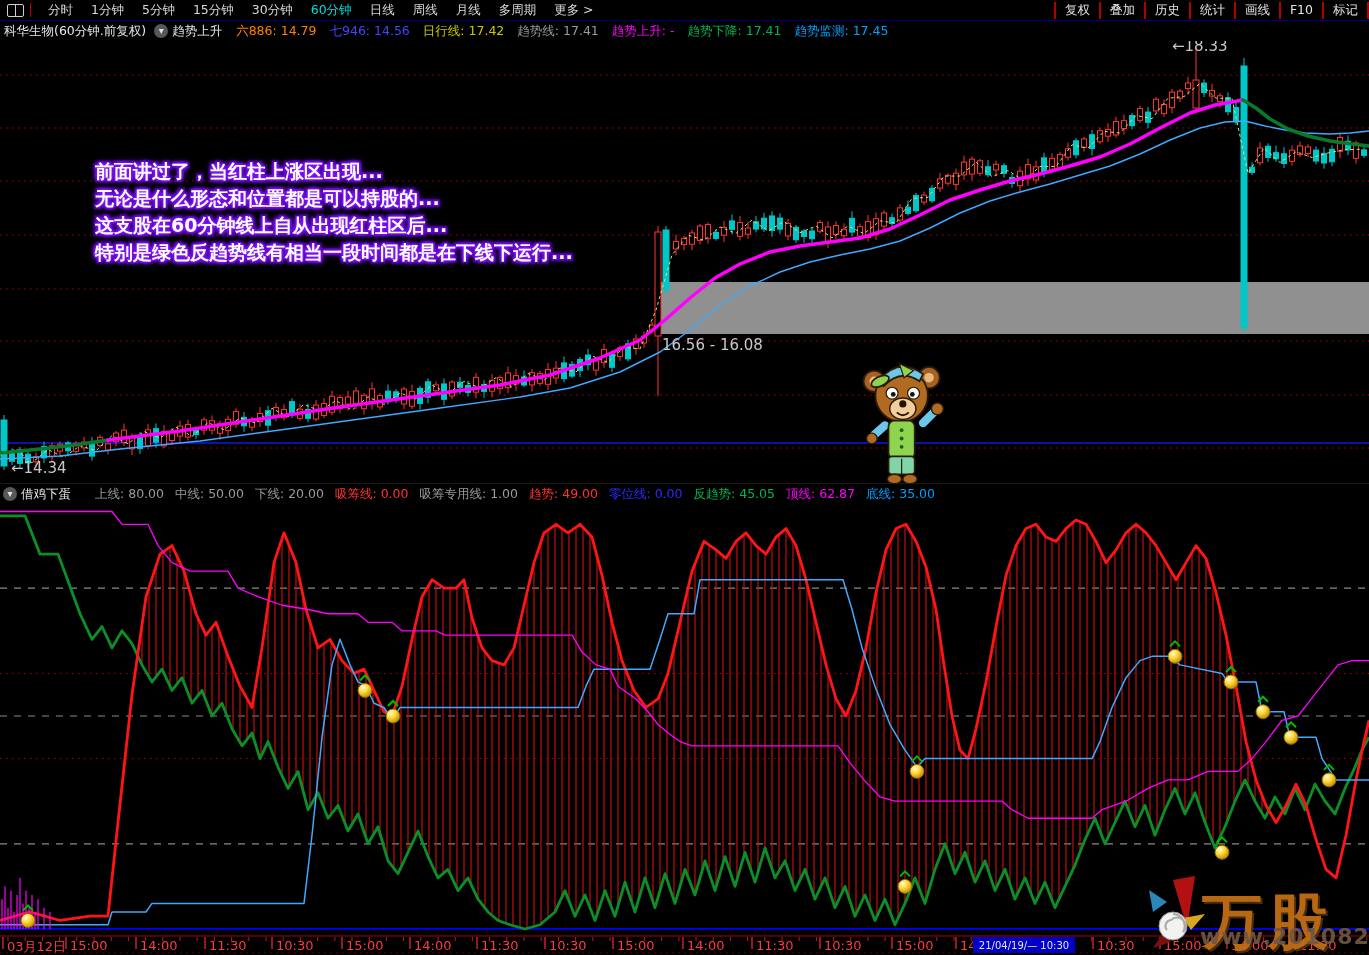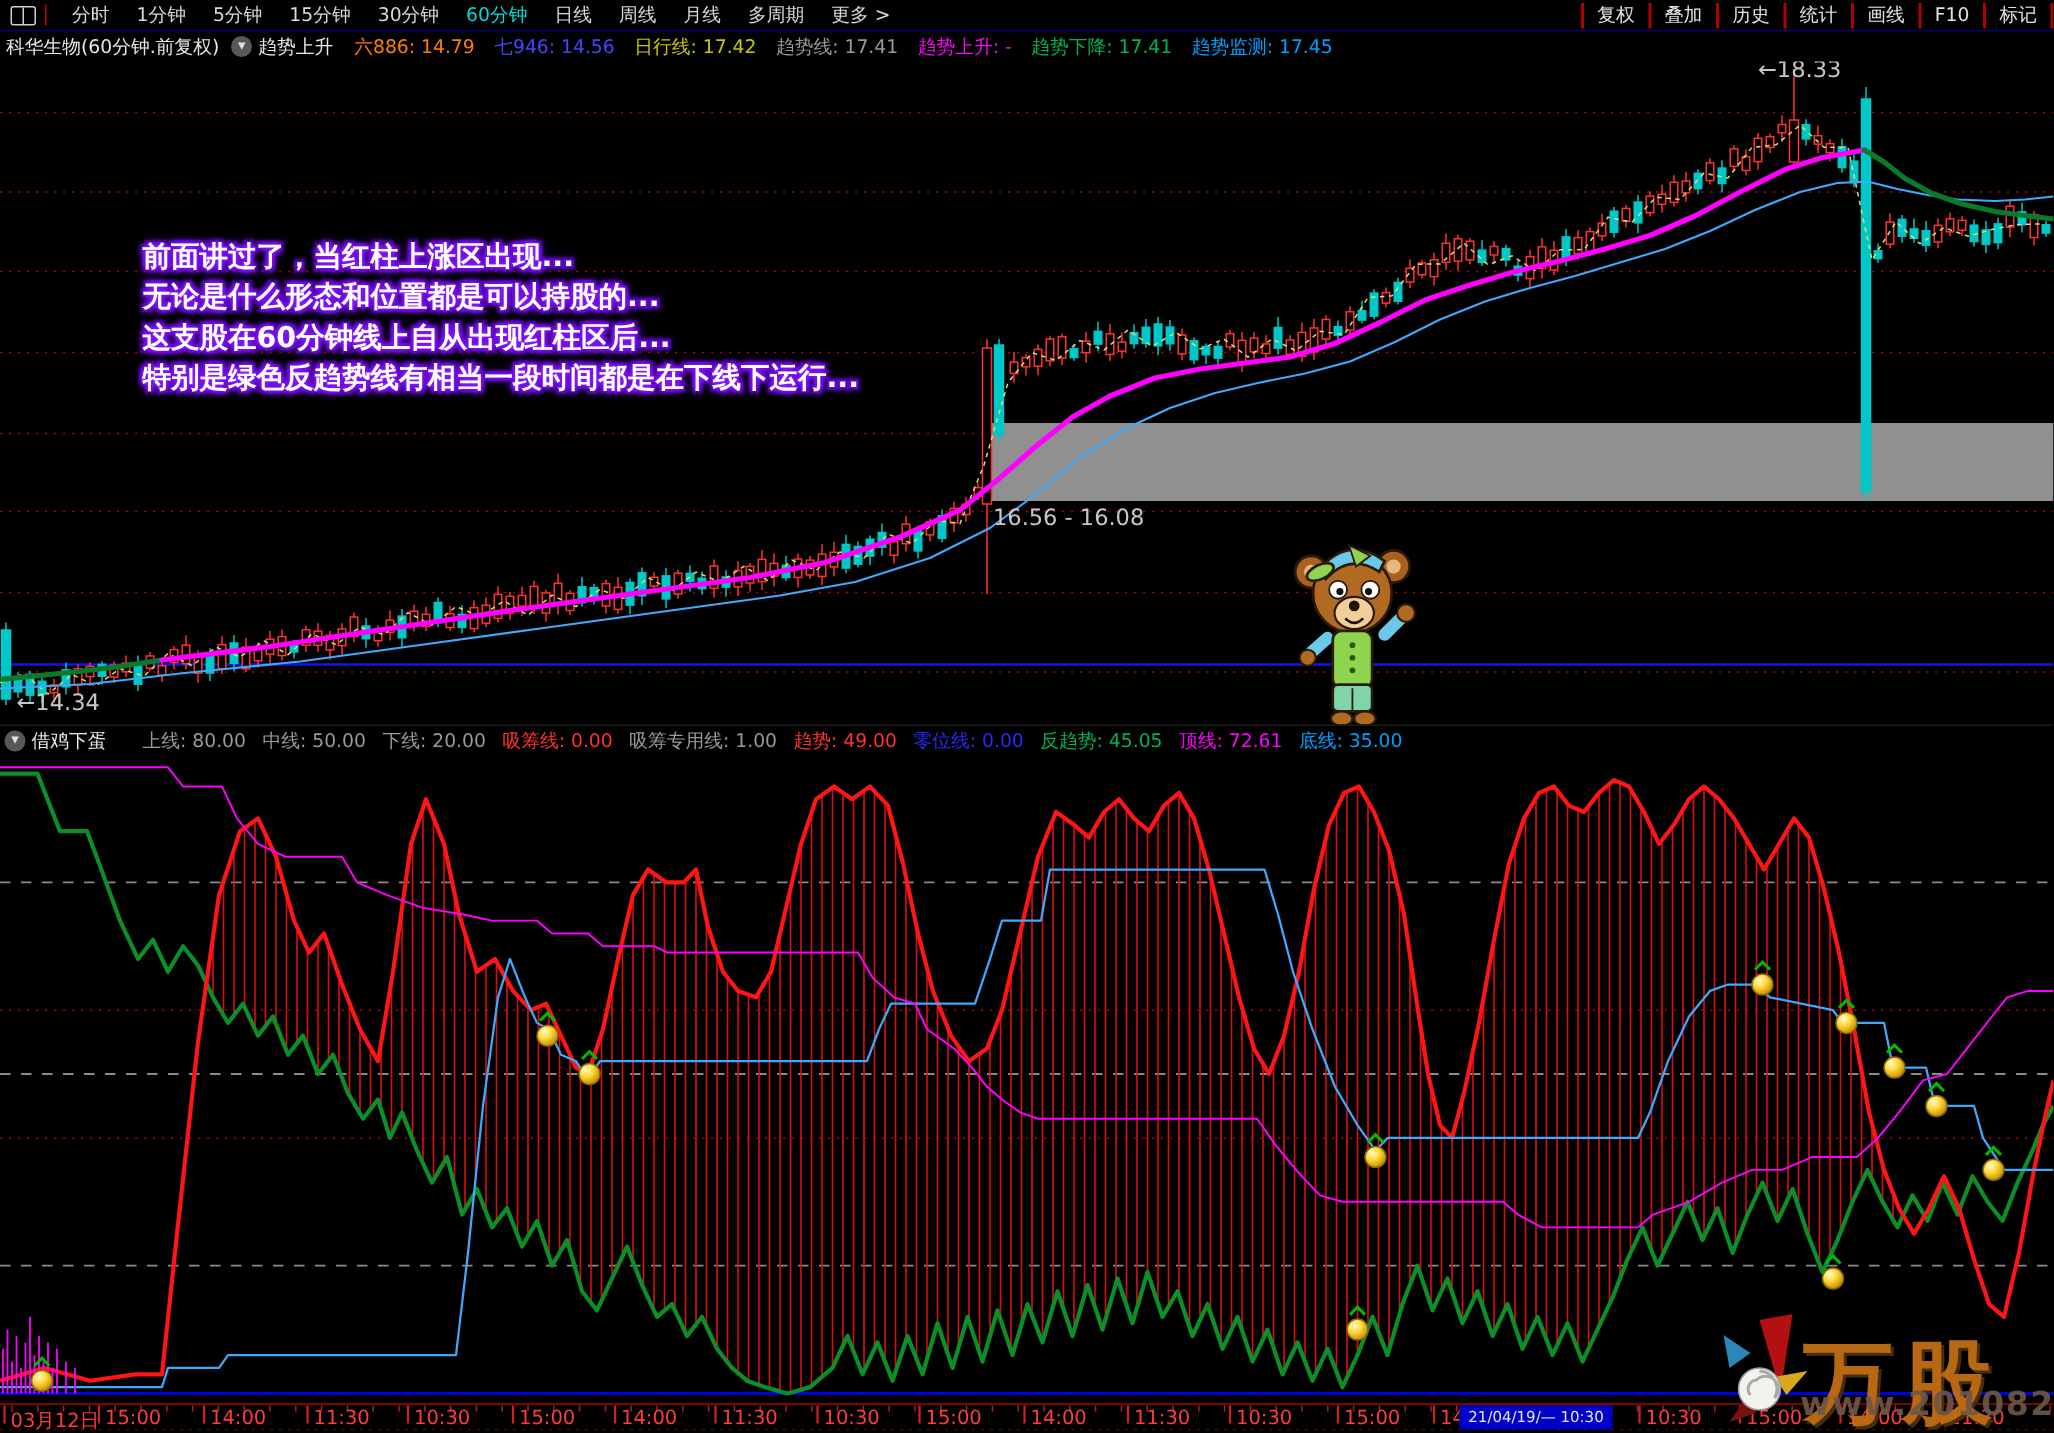--- a/index.html
+++ b/index.html
@@ -829,21 +829,21 @@
   <span class="sname">借鸡下蛋</span>
   <span class="sfields">
       <span class="fld" style="color: rgb(154, 154, 154);">上线: 80.00</span>
       <span class="fld" style="color: rgb(154, 154, 154);">中线: 50.00</span>
       <span class="fld" style="color: rgb(154, 154, 154);">下线: 20.00</span>
       <span class="fld" style="color: rgb(255, 50, 50);">吸筹线: 0.00</span>
       <span class="fld" style="color: rgb(154, 154, 154);">吸筹专用线: 1.00</span>
       <span class="fld" style="color: rgb(255, 50, 50);">趋势: 49.00</span>
       <span class="fld" style="color: rgb(42, 42, 255);">零位线: 0.00</span>
       <span class="fld" style="color: rgb(0, 180, 80);">反趋势: 45.05</span>
-      <span class="fld" style="color: rgb(255, 0, 255);">顶线: 72.61</span>
+      <span class="fld" style="color: rgb(255, 0, 255);">顶线: 62.87</span>
       <span class="fld" style="color: rgb(0, 160, 255);">底线: 35.00</span>
     </span>
 </div>
 
 <svg class="overlay" style="left:1143px;top:874px;z-index:5" width="70" height="78" viewBox="0 0 70 78">
   <path d="M30,6 L52,2 L44,54 Z" fill="#b31111"></path>
   <path d="M24,28 L6,16 L10,38 Z" fill="#2a87b8"></path>
   <path d="M40,44 L62,40 L48,56 Z" fill="#d8a81e"></path>
   <path d="M22,56 L10,74 L28,68 Z" fill="#7a1010"></path>
   <circle cx="30" cy="52" r="14" fill="#f2f2ee" stroke="#999" stroke-width="1"></circle>

